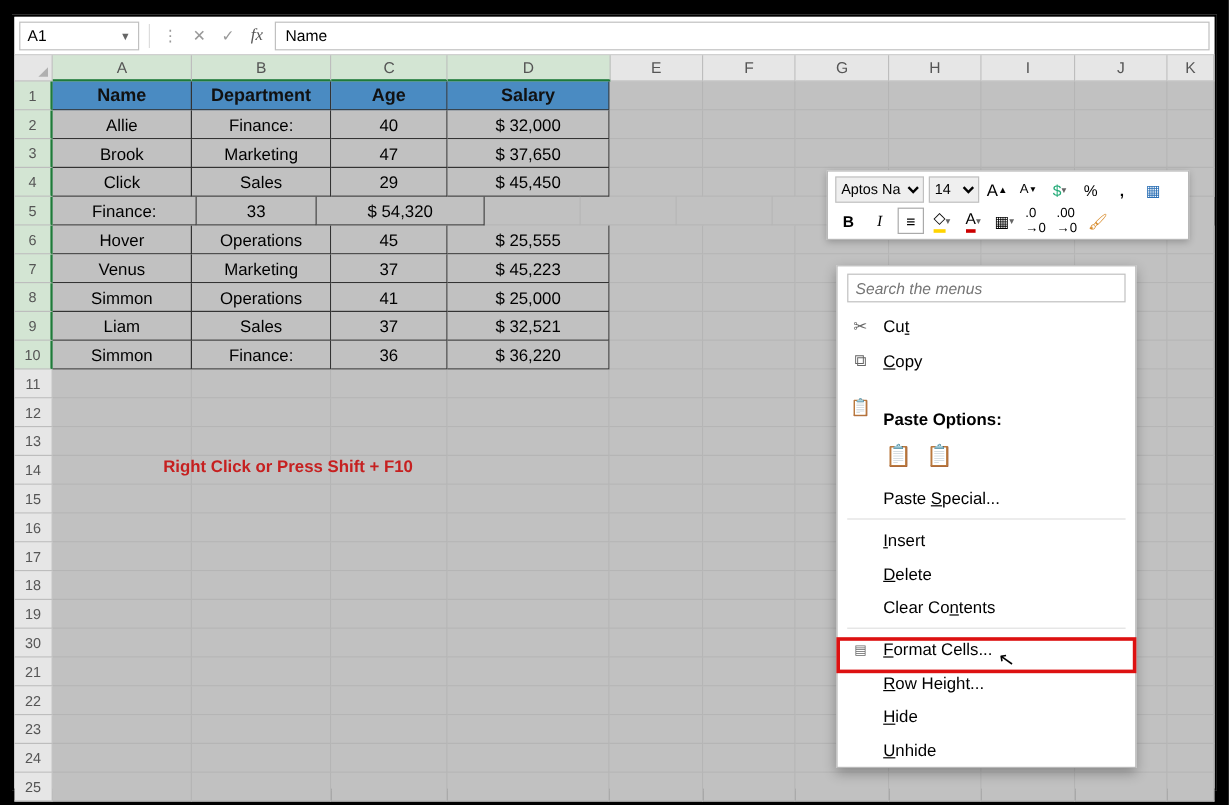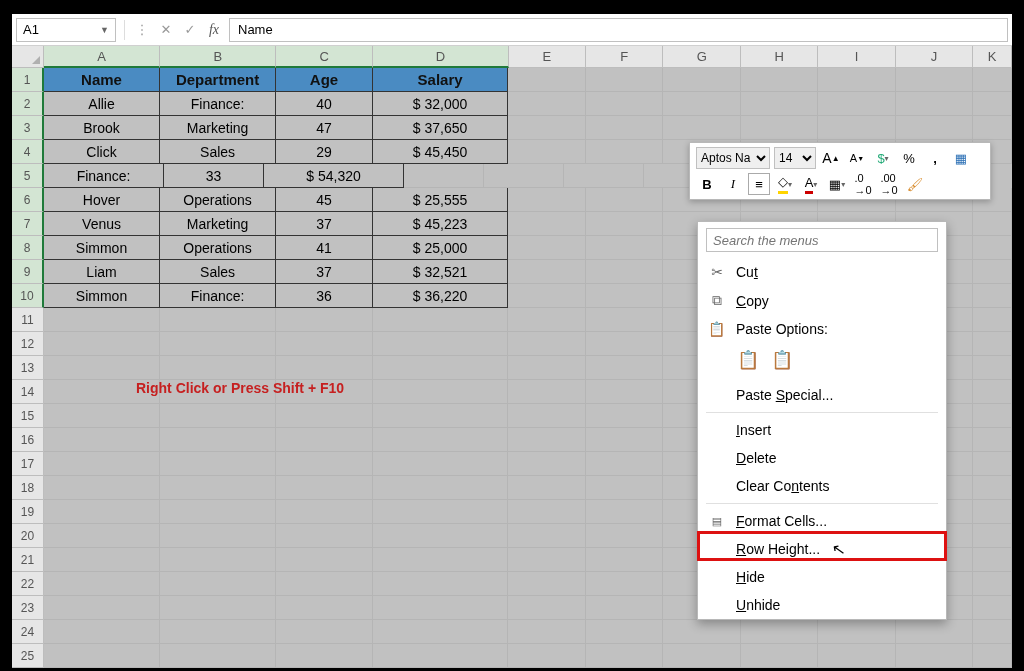--- a/index.html
+++ b/index.html
@@ -102,21 +102,21 @@
         <div class="row-h sel">10</div>
         <div class="row-h">11</div>
         <div class="row-h">12</div>
         <div class="row-h">13</div>
         <div class="row-h">14</div>
         <div class="row-h">15</div>
         <div class="row-h">16</div>
         <div class="row-h">17</div>
         <div class="row-h">18</div>
         <div class="row-h">19</div>
-        <div class="row-h">20</div>
+        <div class="row-h">30</div>
         <div class="row-h">21</div>
         <div class="row-h">22</div>
         <div class="row-h">23</div>
         <div class="row-h">24</div>
         <div class="row-h">25</div>
       </div>
     <div class="cells" id="cells">
         <div class="row data-bdr">
           <div class="cell hdr" style="width: 120px;">Name</div>
           <div class="cell hdr" style="width: 120px;">Department</div>
@@ -485,21 +485,21 @@
     <div class="ctx-item">
       <span class="ctx-icon">✂</span>
       <span class="ctx-label">Cu<u>t</u></span>
     </div>
     <div class="ctx-item">
       <span class="ctx-icon">⧉</span>
       <span class="ctx-label"><u>C</u>opy</span>
     </div>
     <div class="ctx-item" style="cursor:default;">
       <span class="ctx-icon" style="color:#d78a2a;">📋</span>
-      <span class="ctx-label" style="font-weight:normal;">Paste Options:</span>
+      <span class="ctx-label" style="font-weight:bold;margin-top:20px;">Paste Options:</span>
     </div>
     <div class="paste-icons">
       <div class="paste-ic" style="color:#d78a2a;">📋</div>
       <div class="paste-ic" style="color:#d78a2a;">📋</div>
     </div>
     <div class="ctx-item">
       <span class="ctx-icon"></span>
       <span class="ctx-label">Paste <u>S</u>pecial...</span>
     </div>
     <div class="ctx-sep"></div>

